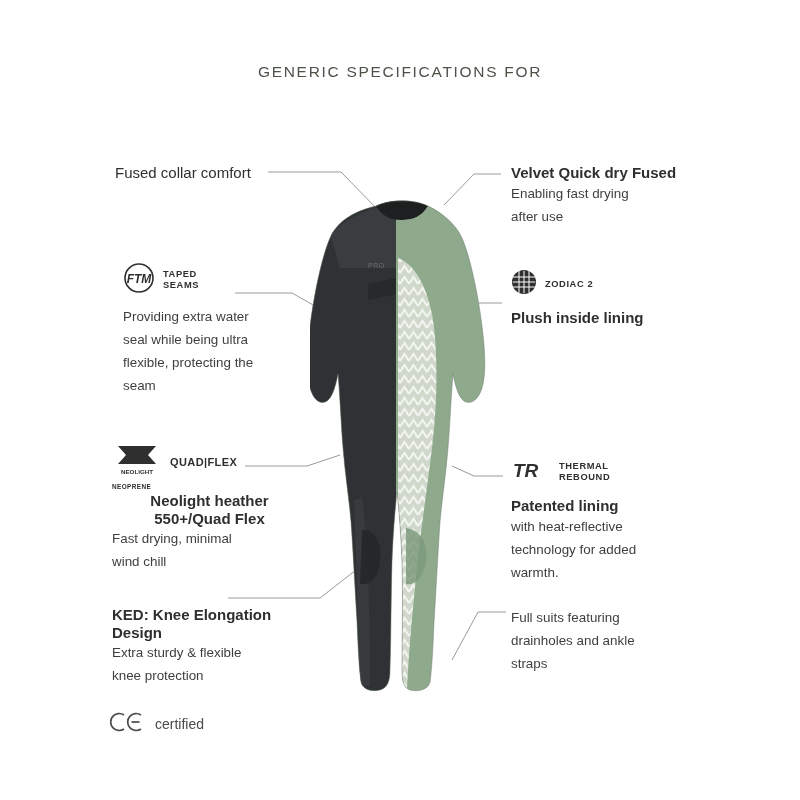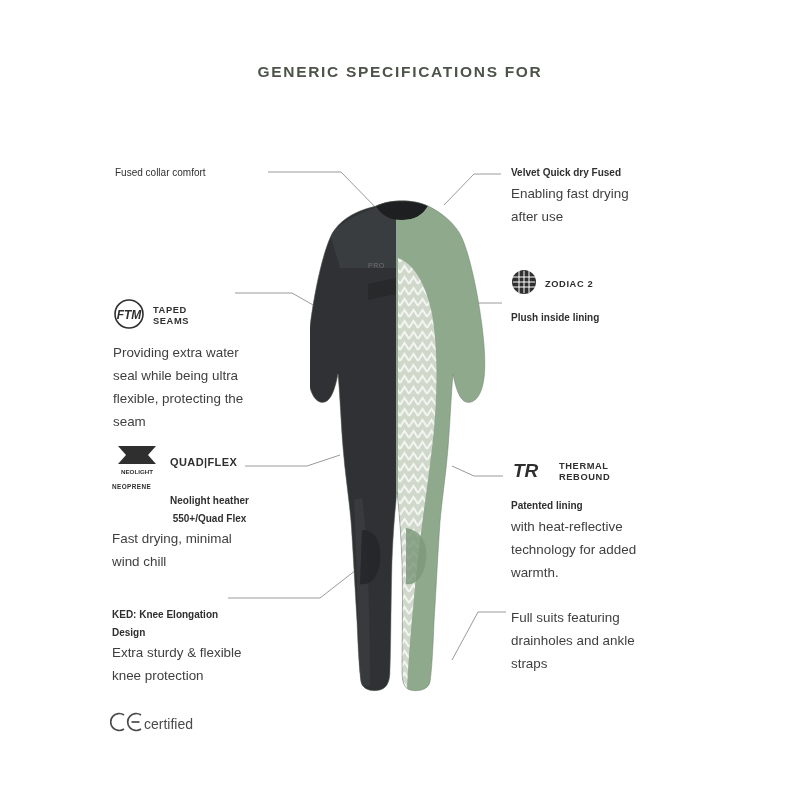--- a/index.html
+++ b/index.html
@@ -27,21 +27,21 @@
     position: absolute;
     left: 0;
     top: 62px;
     width: 800px;
     text-align: center;
   }
   .header .eyebrow {
     font-size: 15.5px;
     letter-spacing: 1.7px;
     color: #4c5348;
-    font-weight: 700;
+    font-weight: 400;
     line-height: 20px;
   }
   .header .title {
     font-size: 25px;
     letter-spacing: 1.3px;
     color: #3b4437;
     font-weight: 700;
     line-height: 32px;
     margin-top: 4px;
   }
@@ -54,21 +54,21 @@
     width: 190px;
     height: 500px;
   }
   .suit-svg { display: block; }
 
   
   .callout {
     position: absolute;
   }
   .callout .ttl {
-    font-size: 10px;
+    font-size: 15px;
     font-weight: 700;
     color: #2f2f2f;
     line-height: 17.5px;
   }
   .callout .body {
     font-size: 13.4px;
     font-weight: 400;
     color: #3f3f3f;
     line-height: 23px;
   }
@@ -104,20 +104,21 @@
     pointer-events: none;
   }
 
   
   .ce {
     position: absolute;
     left: 110px;
     top: 712px;
     display: flex;
     align-items: center;
+    gap: 11px;
   }
   .ce .ce-text {
     font-size: 14px;
     color: #4a4a4a;
   }
 </style>
 </head>
 <body>
 
 <div id="root">
@@ -246,21 +247,21 @@
                C -4 172, -3 152, 0 128
                C 4 96, 12 58, 20 40
                C 26 26, 40 14, 66 8 Z" fill="none" stroke="#6f7a6e" stroke-width="0.9" opacity="0.55"></path>
     </svg>
   </div>
 
   <div class="callout plain" style="left:115px; top:164px; width:175px;">
     <div class="ttl">Fused collar comfort</div>
   </div>
 
-  <div class="callout" style="left:113px; top:264px; width:190px;margin-top:36px;">
+  <div class="callout" style="left:123px; top:264px; width:190px;">
     <div class="badge-row">
       <span class="icon-box">
         <svg width="32" height="32" viewBox="0 0 32 32">
           <circle cx="16" cy="16" r="14" fill="none" stroke="#2f2f2f" stroke-width="1.6"></circle>
           <text x="16" y="21" text-anchor="middle" font-family="Liberation Sans, sans-serif" font-size="12" font-weight="700" font-style="italic" fill="#2f2f2f">FTM</text>
         </svg>
       </span>
       <span class="badge-label two-line" style="white-space:pre-line;">TAPED
 SEAMS</span>
     </div>

